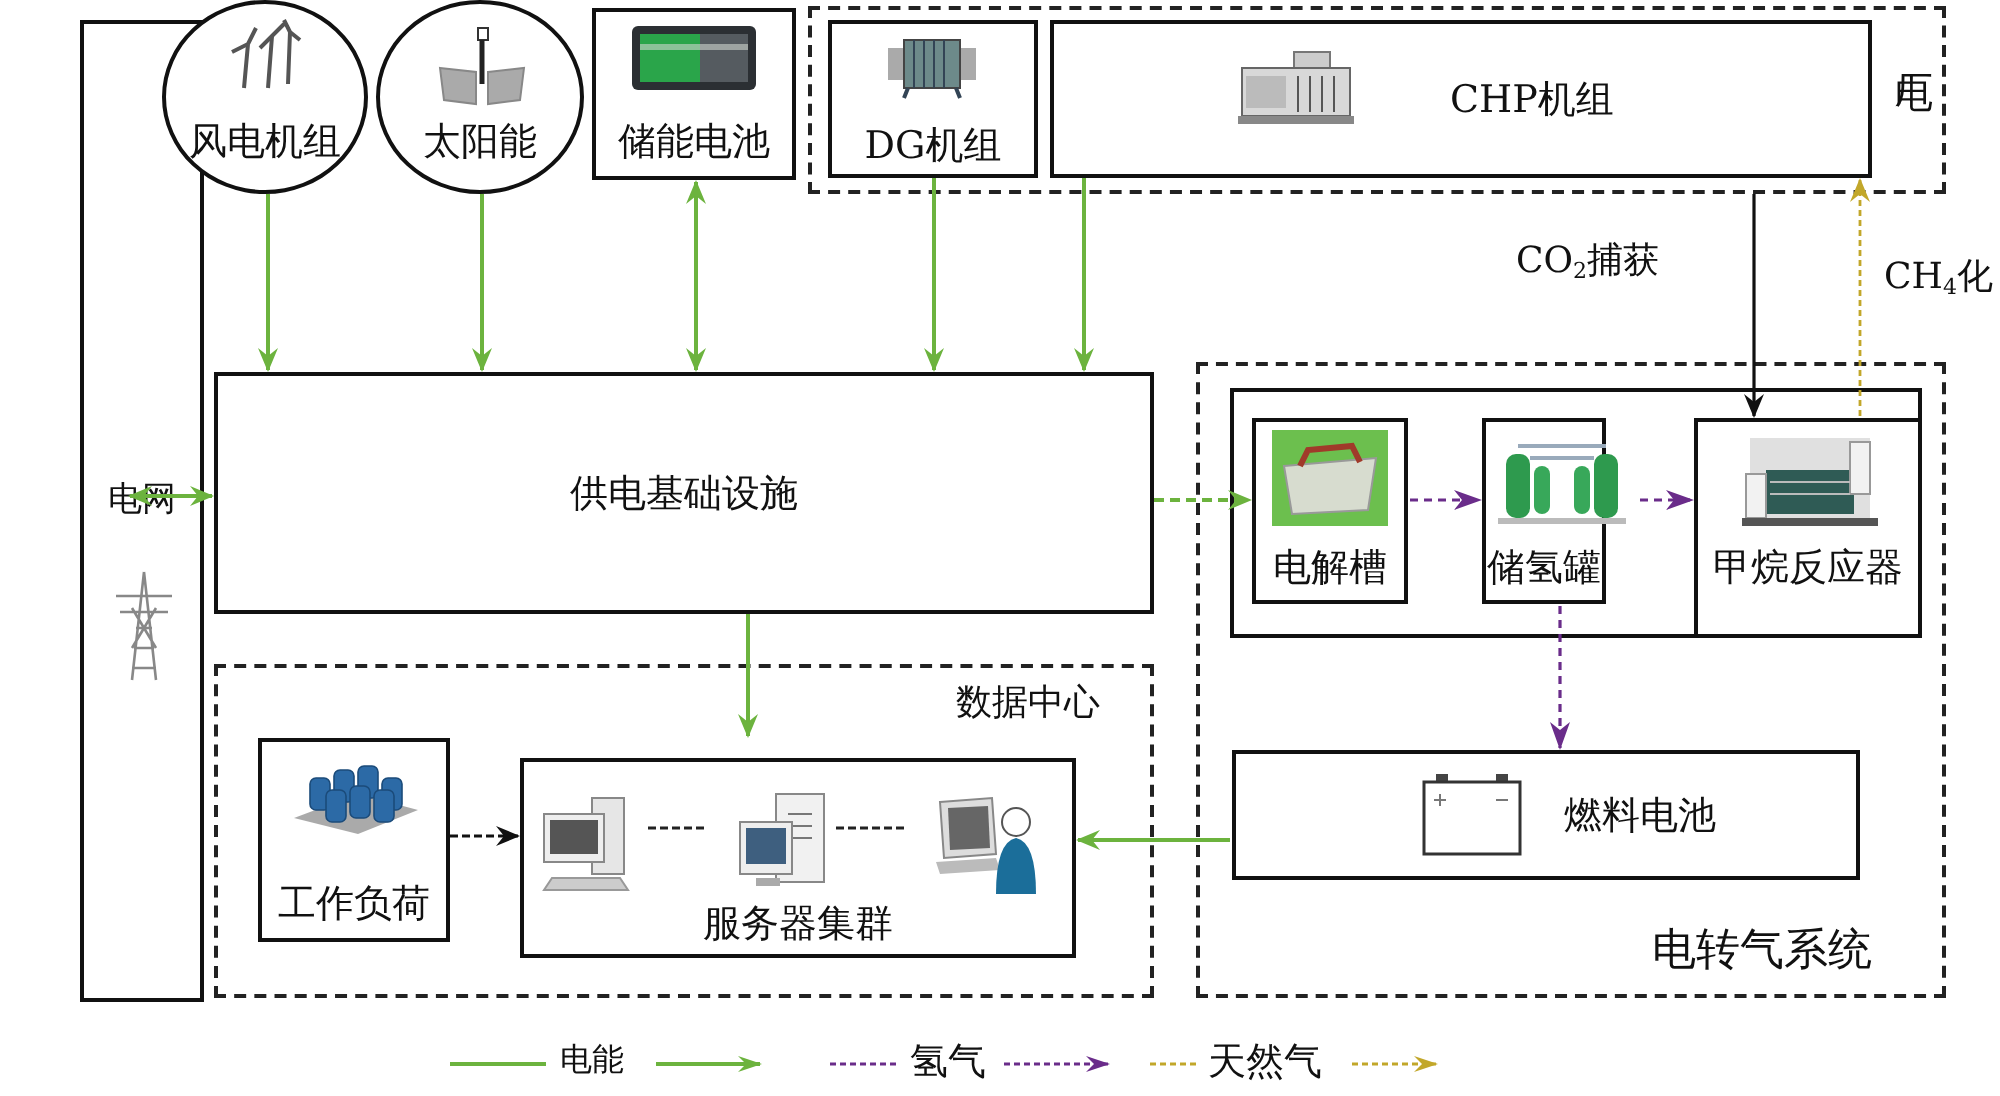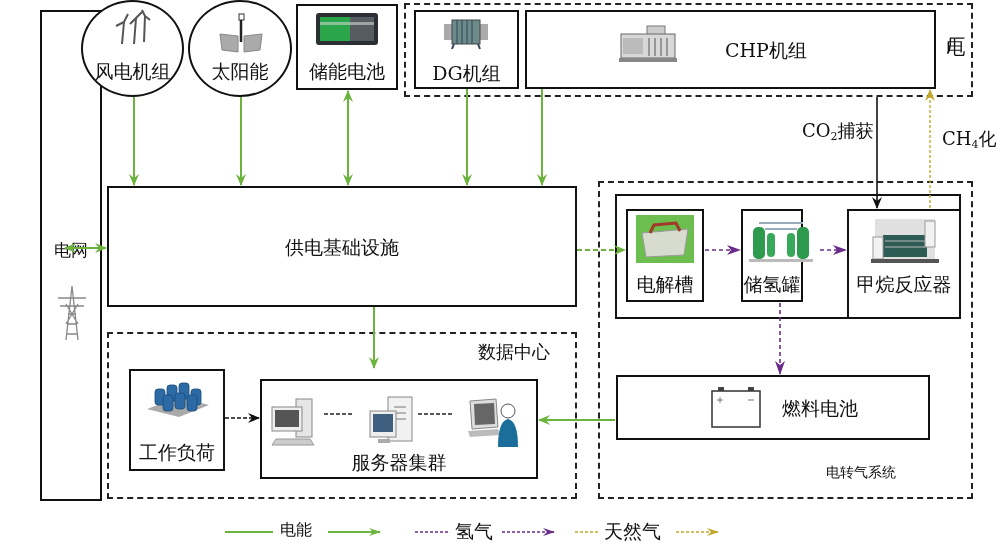--- a/index.html
+++ b/index.html
@@ -119,21 +119,21 @@
     <circle cx="40" cy="14" r="7" fill="#fff" stroke="#555"></circle>
     <path d="M30 50 Q30 24 40 22 Q50 24 50 50 Z" fill="#1b6e9a"></path>
   </svg>
   <svg class="layer" width="278" height="102" style="position:absolute;left:0;top:0;">
     <path d="M62 33 H92 M156 33 H192" stroke="#222" stroke-width="1.5" stroke-dasharray="4 2"></path>
   </svg>
   <span class="lbl center-lbl" style="top:72px;font-size:19px;">服务器集群</span>
 </div>
 
 <div class="abs dashed" style="left:598px;top:181px;width:375px;height:318px;"></div>
-<span class="lbl" style="left:826px;top:465px;font-size:14px;">电转气系统</span>
+<span class="lbl" style="left:826px;top:465px;font-size:22px;">电转气系统</span>
 <div class="abs solid" style="left:615px;top:194px;width:346px;height:125px;"></div>
 <div class="abs solid" style="left:626px;top:209px;width:78px;height:93px;">
   <svg class="icon" width="58" height="48" style="left:8px;top:4px;" viewBox="0 0 58 48">
     <rect x="0" y="0" width="58" height="48" fill="#6cbf4e"></rect>
     <path d="M6 18 L52 14 L48 40 L10 42 Z" fill="#d7dccf" stroke="#999"></path>
     <path d="M14 18 L18 10 L40 8 L44 16" stroke="#a03a2a" stroke-width="3" fill="none"></path>
   </svg>
   <span class="lbl center-lbl" style="top:64px;font-size:19px;">电解槽</span>
 </div>
 <div class="abs solid" style="left:741px;top:209px;width:62px;height:93px;">
@@ -161,21 +161,21 @@
 <div class="abs solid" style="left:616px;top:375px;width:314px;height:65px;">
   <svg class="icon" width="52" height="44" style="left:92px;top:8px;" viewBox="0 0 52 44">
     <rect x="8" y="2" width="6" height="4" fill="#444"></rect>
     <rect x="38" y="2" width="6" height="4" fill="#444"></rect>
     <rect x="2" y="6" width="48" height="36" fill="#fff" stroke="#333" stroke-width="1.5"></rect>
     <path d="M10 12 V18 M7 15 H13 M38 15 H44" stroke="#777" stroke-width="1"></path>
   </svg>
   <span class="lbl" style="left:164px;top:22px;font-size:19px;">燃料电池</span>
 </div>
 
-<span class="lbl" style="left:758px;top:122px;font-size:18px;margin-left:44px;"><span>CO</span><sub>2</sub><span>捕获</span></span>
+<span class="lbl" style="left:758px;top:122px;font-size:18px;"><span>CO</span><sub>2</sub><span>捕获</span></span>
 <span class="lbl" style="left:942px;top:130px;font-size:18px;"><span>CH</span><sub>4</sub><span>化</span></span>
 
 <svg class="layer" width="1000" height="548">
   <defs>
     <marker id="mg" markerWidth="12" markerHeight="10" refX="11" refY="5" orient="auto" markerUnits="userSpaceOnUse">
       <path d="M0 0 L12 5 L0 10 L4 5 Z" fill="#6cb33e"></path>
     </marker>
     <marker id="mgs" markerWidth="12" markerHeight="10" refX="1" refY="5" orient="auto" markerUnits="userSpaceOnUse">
       <path d="M12 0 L0 5 L12 10 L8 5 Z" fill="#6cb33e"></path>
     </marker>

